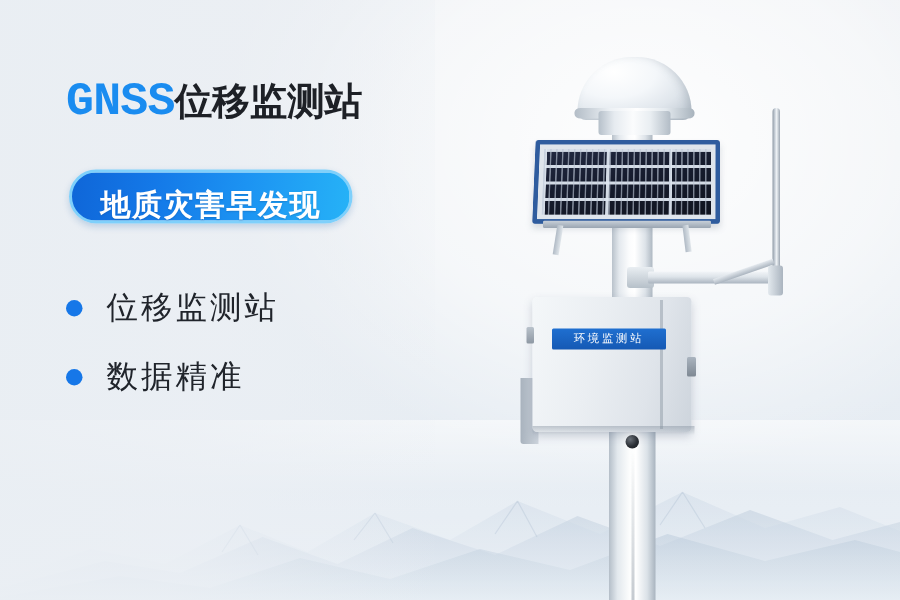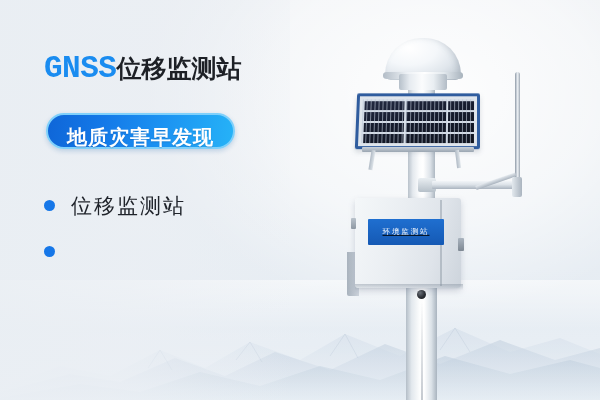--- a/index.html
+++ b/index.html
@@ -348,27 +348,26 @@
     width: 12px;
     height: 44px;
     background: linear-gradient(to right, #a8b2bd, #cfd6de);
     border-radius: 0 0 0 2px;
   }
   .box-label {
     position: absolute;
     left: 68px;
     top: 219px;
     width: 76px;
-    height: 26px;
+    height: 14px;
     background: linear-gradient(to bottom, #1f6fd0, #1559b4);
     border-radius: 1px;
     display: flex;
     align-items: center;
     justify-content: center;
-    text-decoration: underline;
   }
   .box-label-text {
     color: #ffffff;
     font-size: 8px;
     letter-spacing: 2px;
     line-height: 1;
     white-space: nowrap;
     transform: scale(0.94);
   }
   .box-base-shadow {
@@ -462,16 +461,17 @@
     <span class="badge-text">地质灾害早发现</span>
   </div>
 
   <div class="features">
     <div class="feature-row">
       <span class="bullet"></span>
       <span class="feature-text">位移监测站</span>
     </div>
     <div class="feature-row">
       <span class="bullet"></span>
+      <span class="feature-text">数据精准</span>
     </div>
   </div>
 
 </div>
 
 </body></html>

